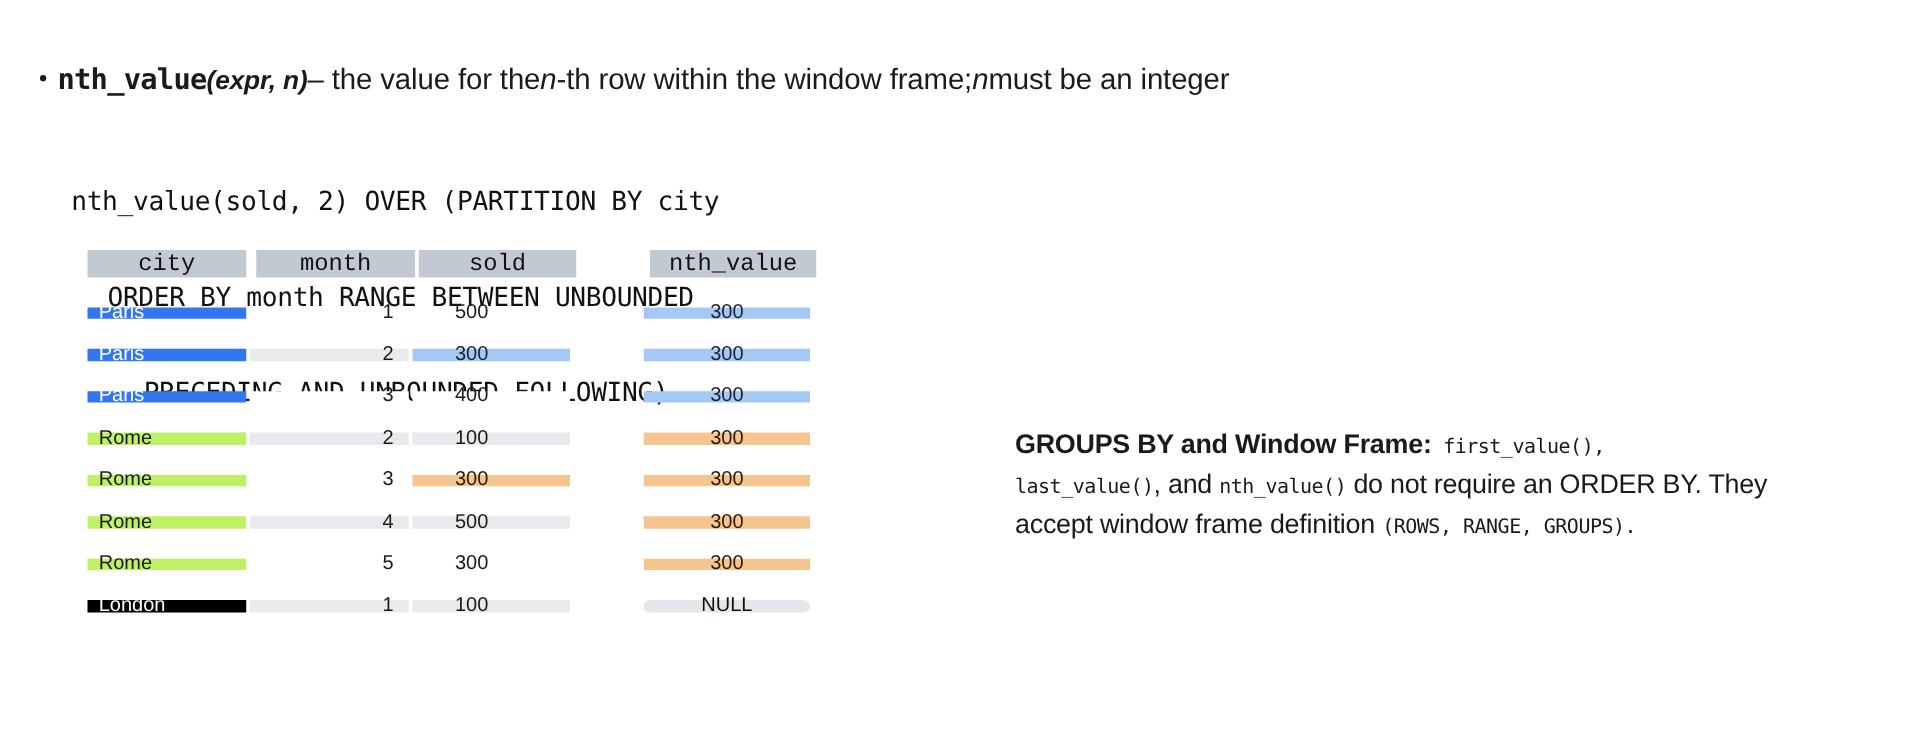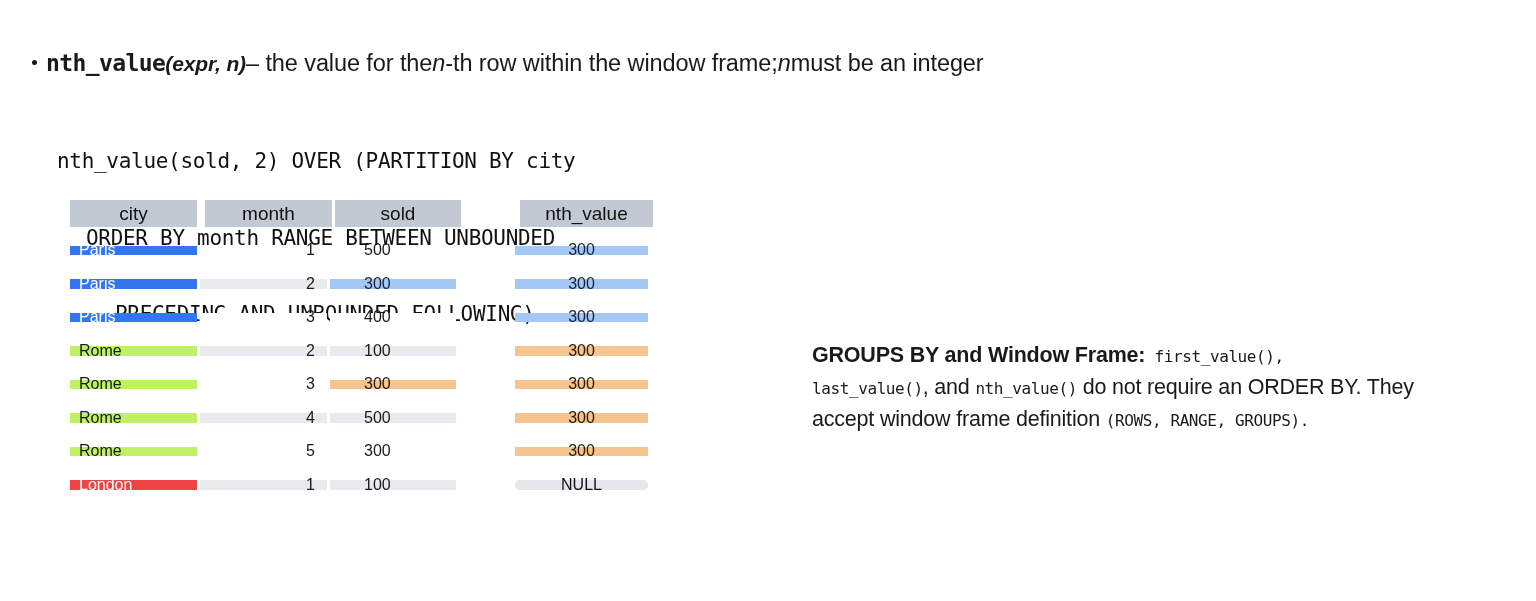--- a/index.html
+++ b/index.html
@@ -90,33 +90,34 @@
   .c-month  { width: 127px; padding-right: 12px; justify-content: flex-end; margin-left: 3px; }
   .c-sold   { width: 126px; padding-left: 34px; justify-content: flex-start; margin-left: 3px; }
   .c-gap    { width: 59px; background: transparent !important; }
   .c-nth    { width: 133px; justify-content: center; }
 
   .hdr .cell {
     background: #c3c9d3;
     color: #111111;
     font-size: 19px;
     margin: 0 0 2px 0;
-    height: 27px;
+    height: 22px;
     justify-content: center;
     padding: 0;
+    font-family: Liberation Mono, monospace;
   }
   .hdr .c-month { margin-left: 8px; }
   .hdr .c-sold  { margin-left: 3px; }
   .hdr .c-gap   { background: transparent !important; }
 
   .bg-white  { background: #ffffff; }
   .bg-stripe { background: #e8eaee; }
   .bg-blue   { background: #3377f0; color: #ffffff; }
   .bg-orange { background: #bef264; color: #1a1a1a; }
-  .bg-pink   { background: #ef4444; color: #ffffff; }
+  .bg-pink   { background: #000000; color: #ffffff; }
   .bg-ltblue { background: #a3c8f5; color: #1a2233; }
   .bg-ltorng { background: #f5c48f; color: #2a1a05; }
   .bg-null   { background: #e4e7eb; color: #111111; border-radius: 11px; }
 
   
   #side-note {
     position: absolute;
     left: 812px;
     top: 340px;
     width: 660px;

